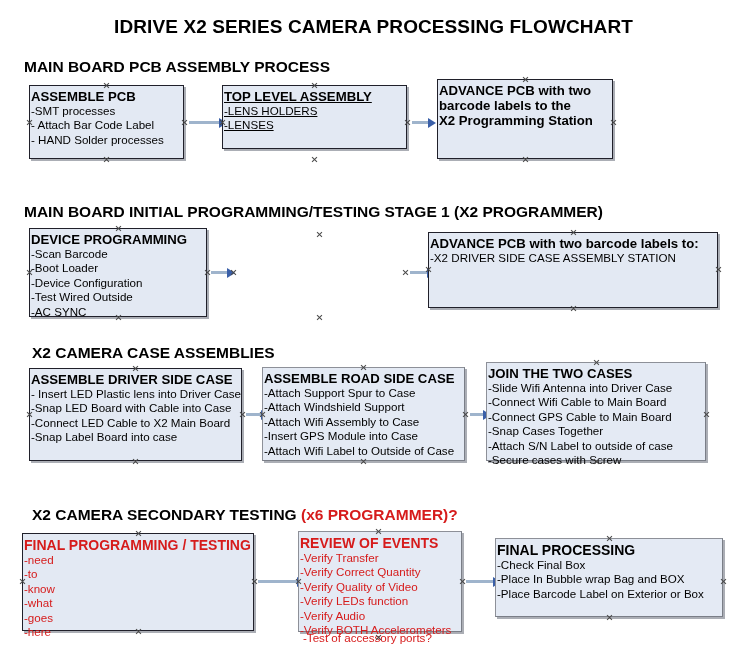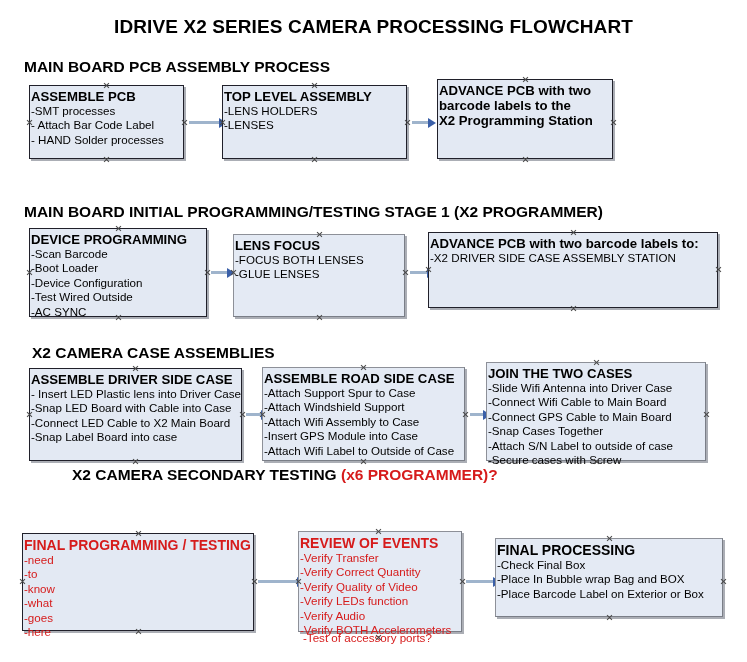--- a/index.html
+++ b/index.html
@@ -93,21 +93,21 @@
   </div>
   <span class="hx" style="left:103px;top:82px;"></span>
   <span class="hx" style="left:103px;top:156px;"></span>
   <span class="hx" style="left:26px;top:119px;"></span>
   <span class="hx" style="left:181px;top:119px;"></span>
 
   <div class="conn" style="left:189px;top:121px;width:31px;">
     <span class="head"></span>
   </div>
 
-  <div class="box" style="left:222px;top:85px;width:185px;height:74px;">
+  <div class="box" style="left:222px;top:85px;width:185px;height:64px;text-decoration:underline;">
     <div class="hd">TOP LEVEL ASSEMBLY</div>
     <div class="ln">-LENS HOLDERS</div>
     <div class="ln">-LENSES</div>
   </div>
   <span class="hx" style="left:311px;top:82px;"></span>
   <span class="hx" style="left:311px;top:156px;"></span>
   <span class="hx" style="left:219px;top:119px;"></span>
   <span class="hx" style="left:404px;top:119px;"></span>
 
   <div class="conn" style="left:412px;top:121px;width:17px;">
@@ -137,25 +137,20 @@
   </div>
   <span class="hx" style="left:115px;top:225px;"></span>
   <span class="hx" style="left:115px;top:314px;"></span>
   <span class="hx" style="left:26px;top:269px;"></span>
   <span class="hx" style="left:204px;top:269px;"></span>
 
   <div class="conn" style="left:211px;top:271px;width:17px;">
     <span class="head"></span>
   </div>
 
-  <div class="box gray" style="left:233px;top:234px;width:172px;height:83px;">
-    <div class="hd">LENS FOCUS</div>
-    <div class="ln">-FOCUS BOTH LENSES</div>
-    <div class="ln">-GLUE LENSES</div>
-  </div>
   <span class="hx" style="left:316px;top:231px;"></span>
   <span class="hx" style="left:316px;top:314px;"></span>
   <span class="hx" style="left:230px;top:269px;"></span>
   <span class="hx" style="left:402px;top:269px;"></span>
 
   <div class="conn" style="left:410px;top:271px;width:18px;">
     <span class="head"></span>
   </div>
 
   <div class="box" style="left:428px;top:232px;width:290px;height:76px;">
@@ -210,21 +205,21 @@
     <div class="ln">-Connect Wifi Cable to Main Board</div>
     <div class="ln">-Connect GPS Cable to Main Board</div>
     <div class="ln">-Snap Cases Together</div>
     <div class="ln">-Attach S/N Label to outside of case</div>
     <div class="ln">-Secure cases with Screw</div>
   </div>
   <span class="hx" style="left:593px;top:359px;"></span>
   <span class="hx" style="left:593px;top:458px;"></span>
   <span class="hx" style="left:703px;top:411px;"></span>
 
-  <div class="sec-head" style="left:32px;top:466px;margin-left:40px;">
+  <div class="sec-head" style="left:32px;top:506px;">
     <span>X2 CAMERA SECONDARY TESTING </span><span class="red">(x6 PROGRAMMER)?</span>
   </div>
 
   <div class="box red" style="left:22px;top:533px;width:232px;height:98px;">
     <div class="hd big">FINAL PROGRAMMING / TESTING</div>
     <div class="ln">-need</div>
     <div class="ln">-to</div>
     <div class="ln">-know</div>
     <div class="ln">-what</div>
     <div class="ln">-goes</div>

